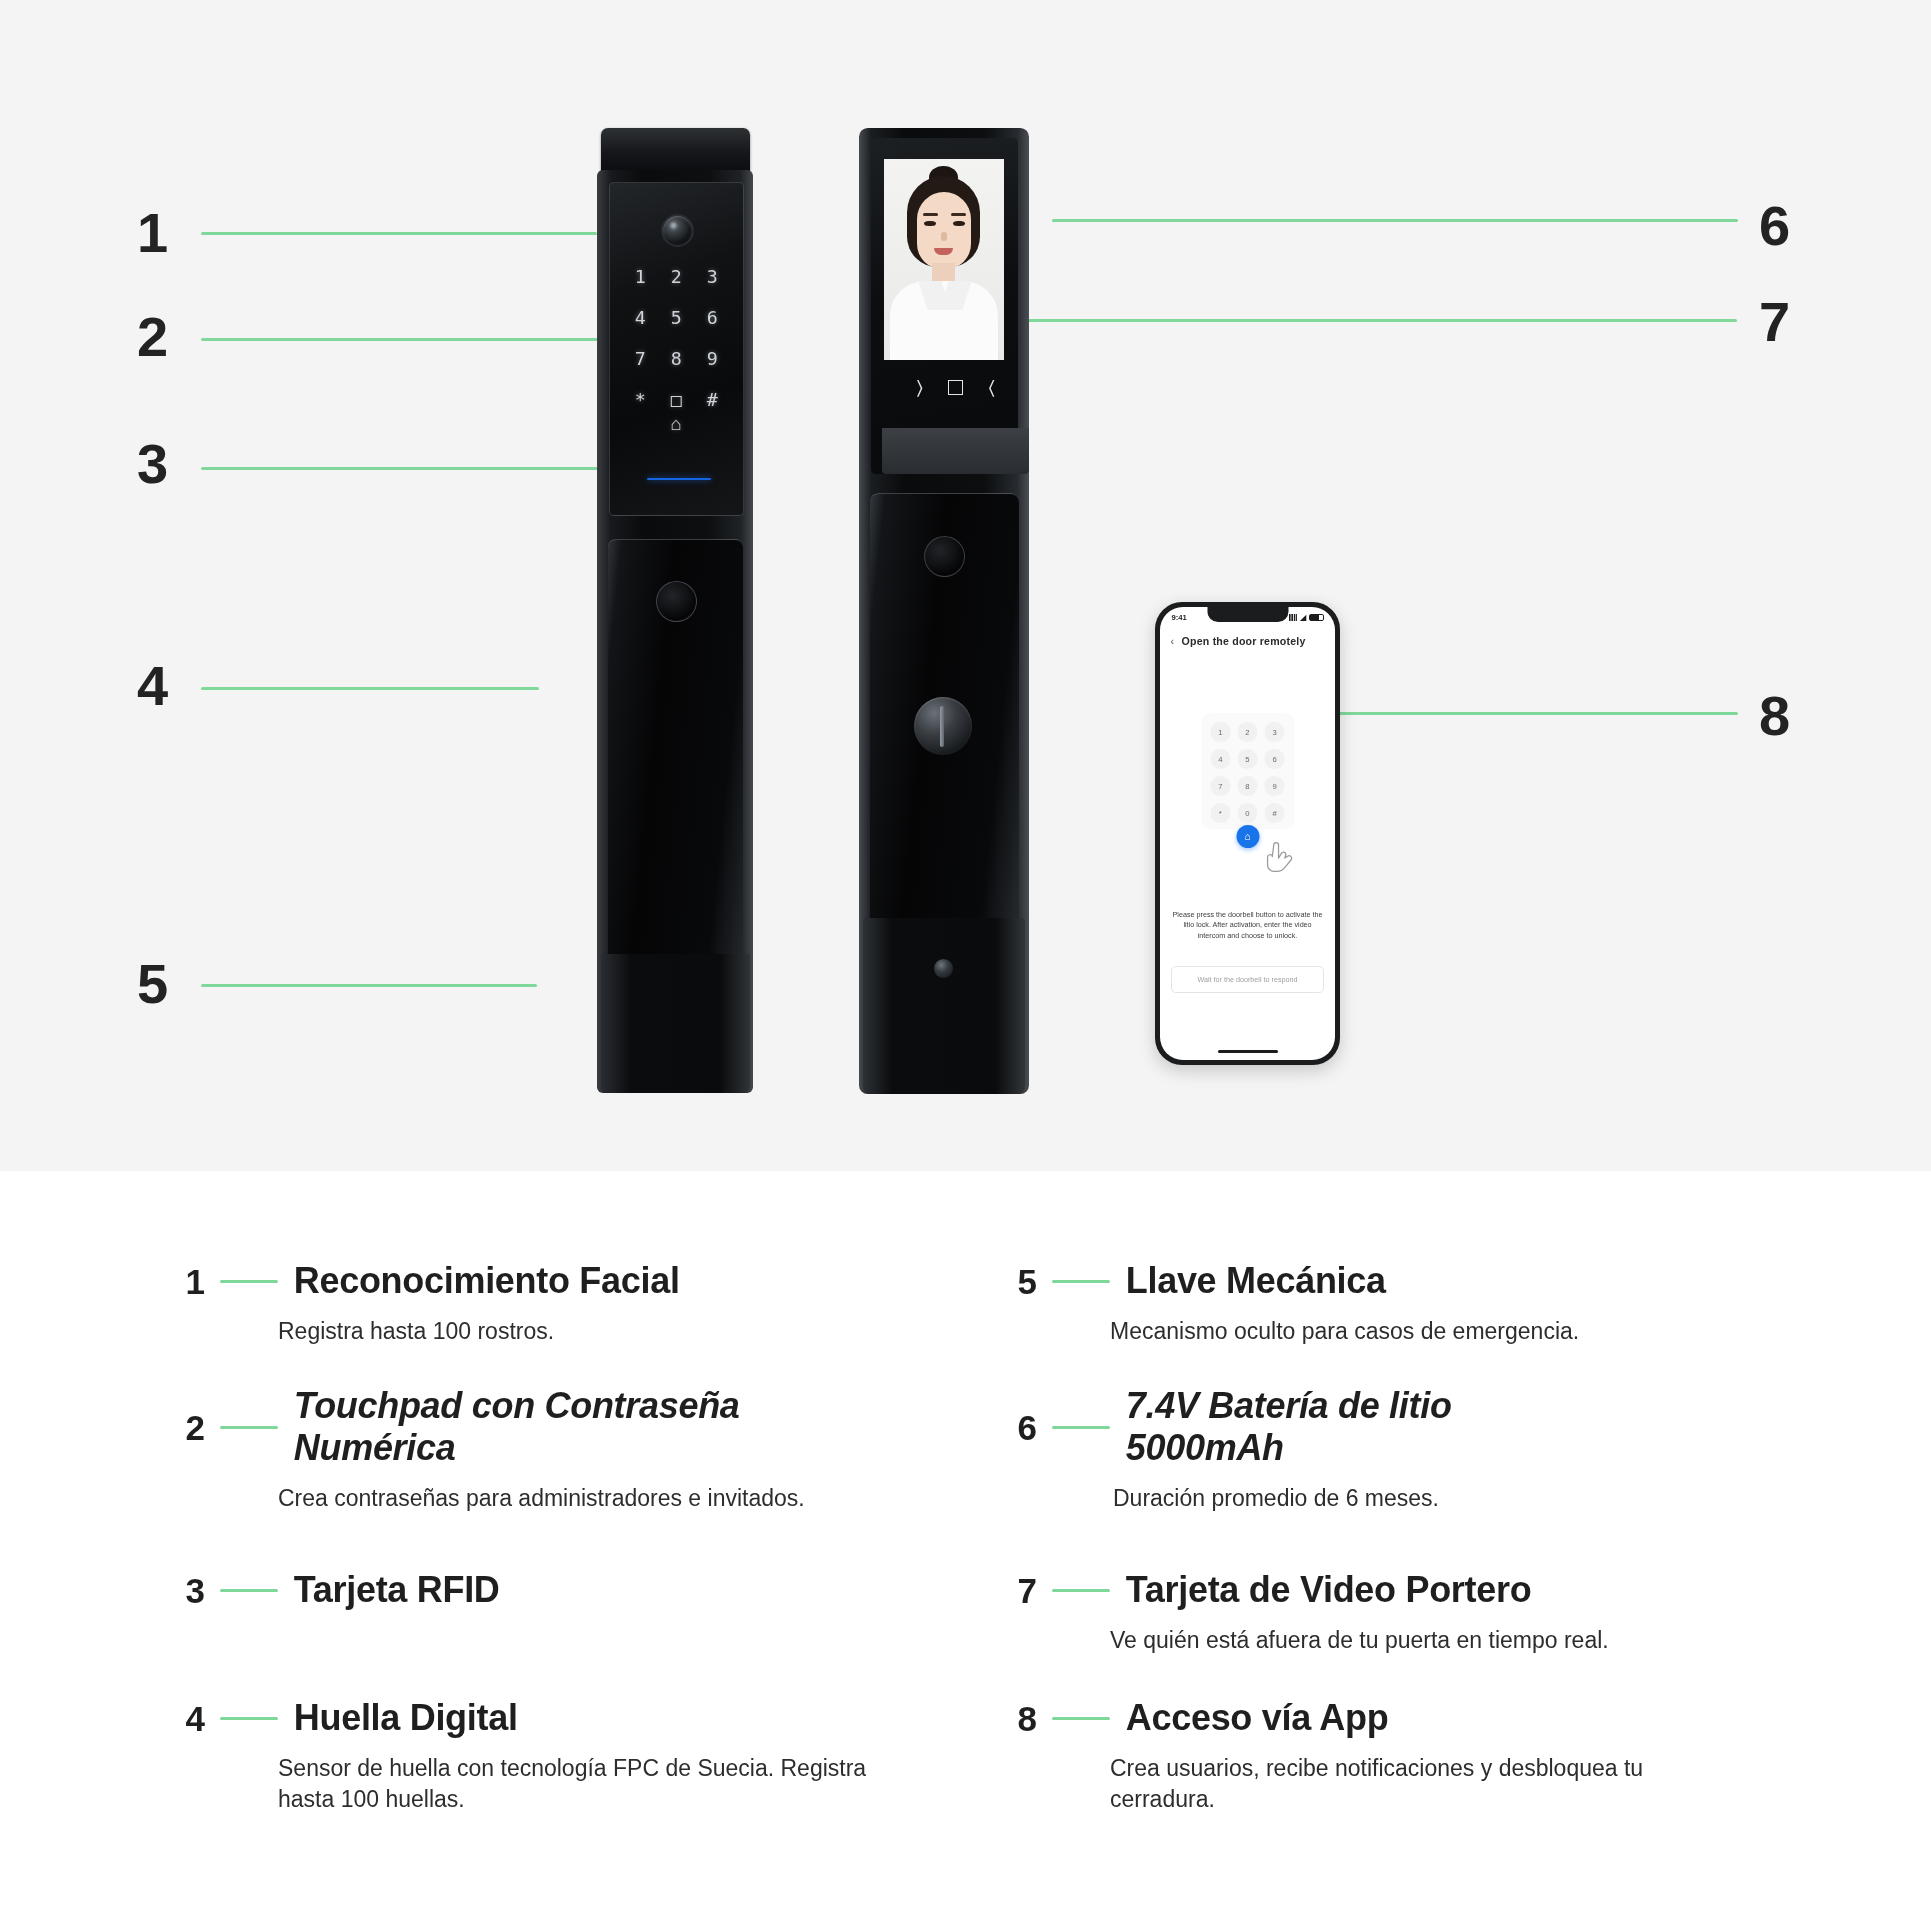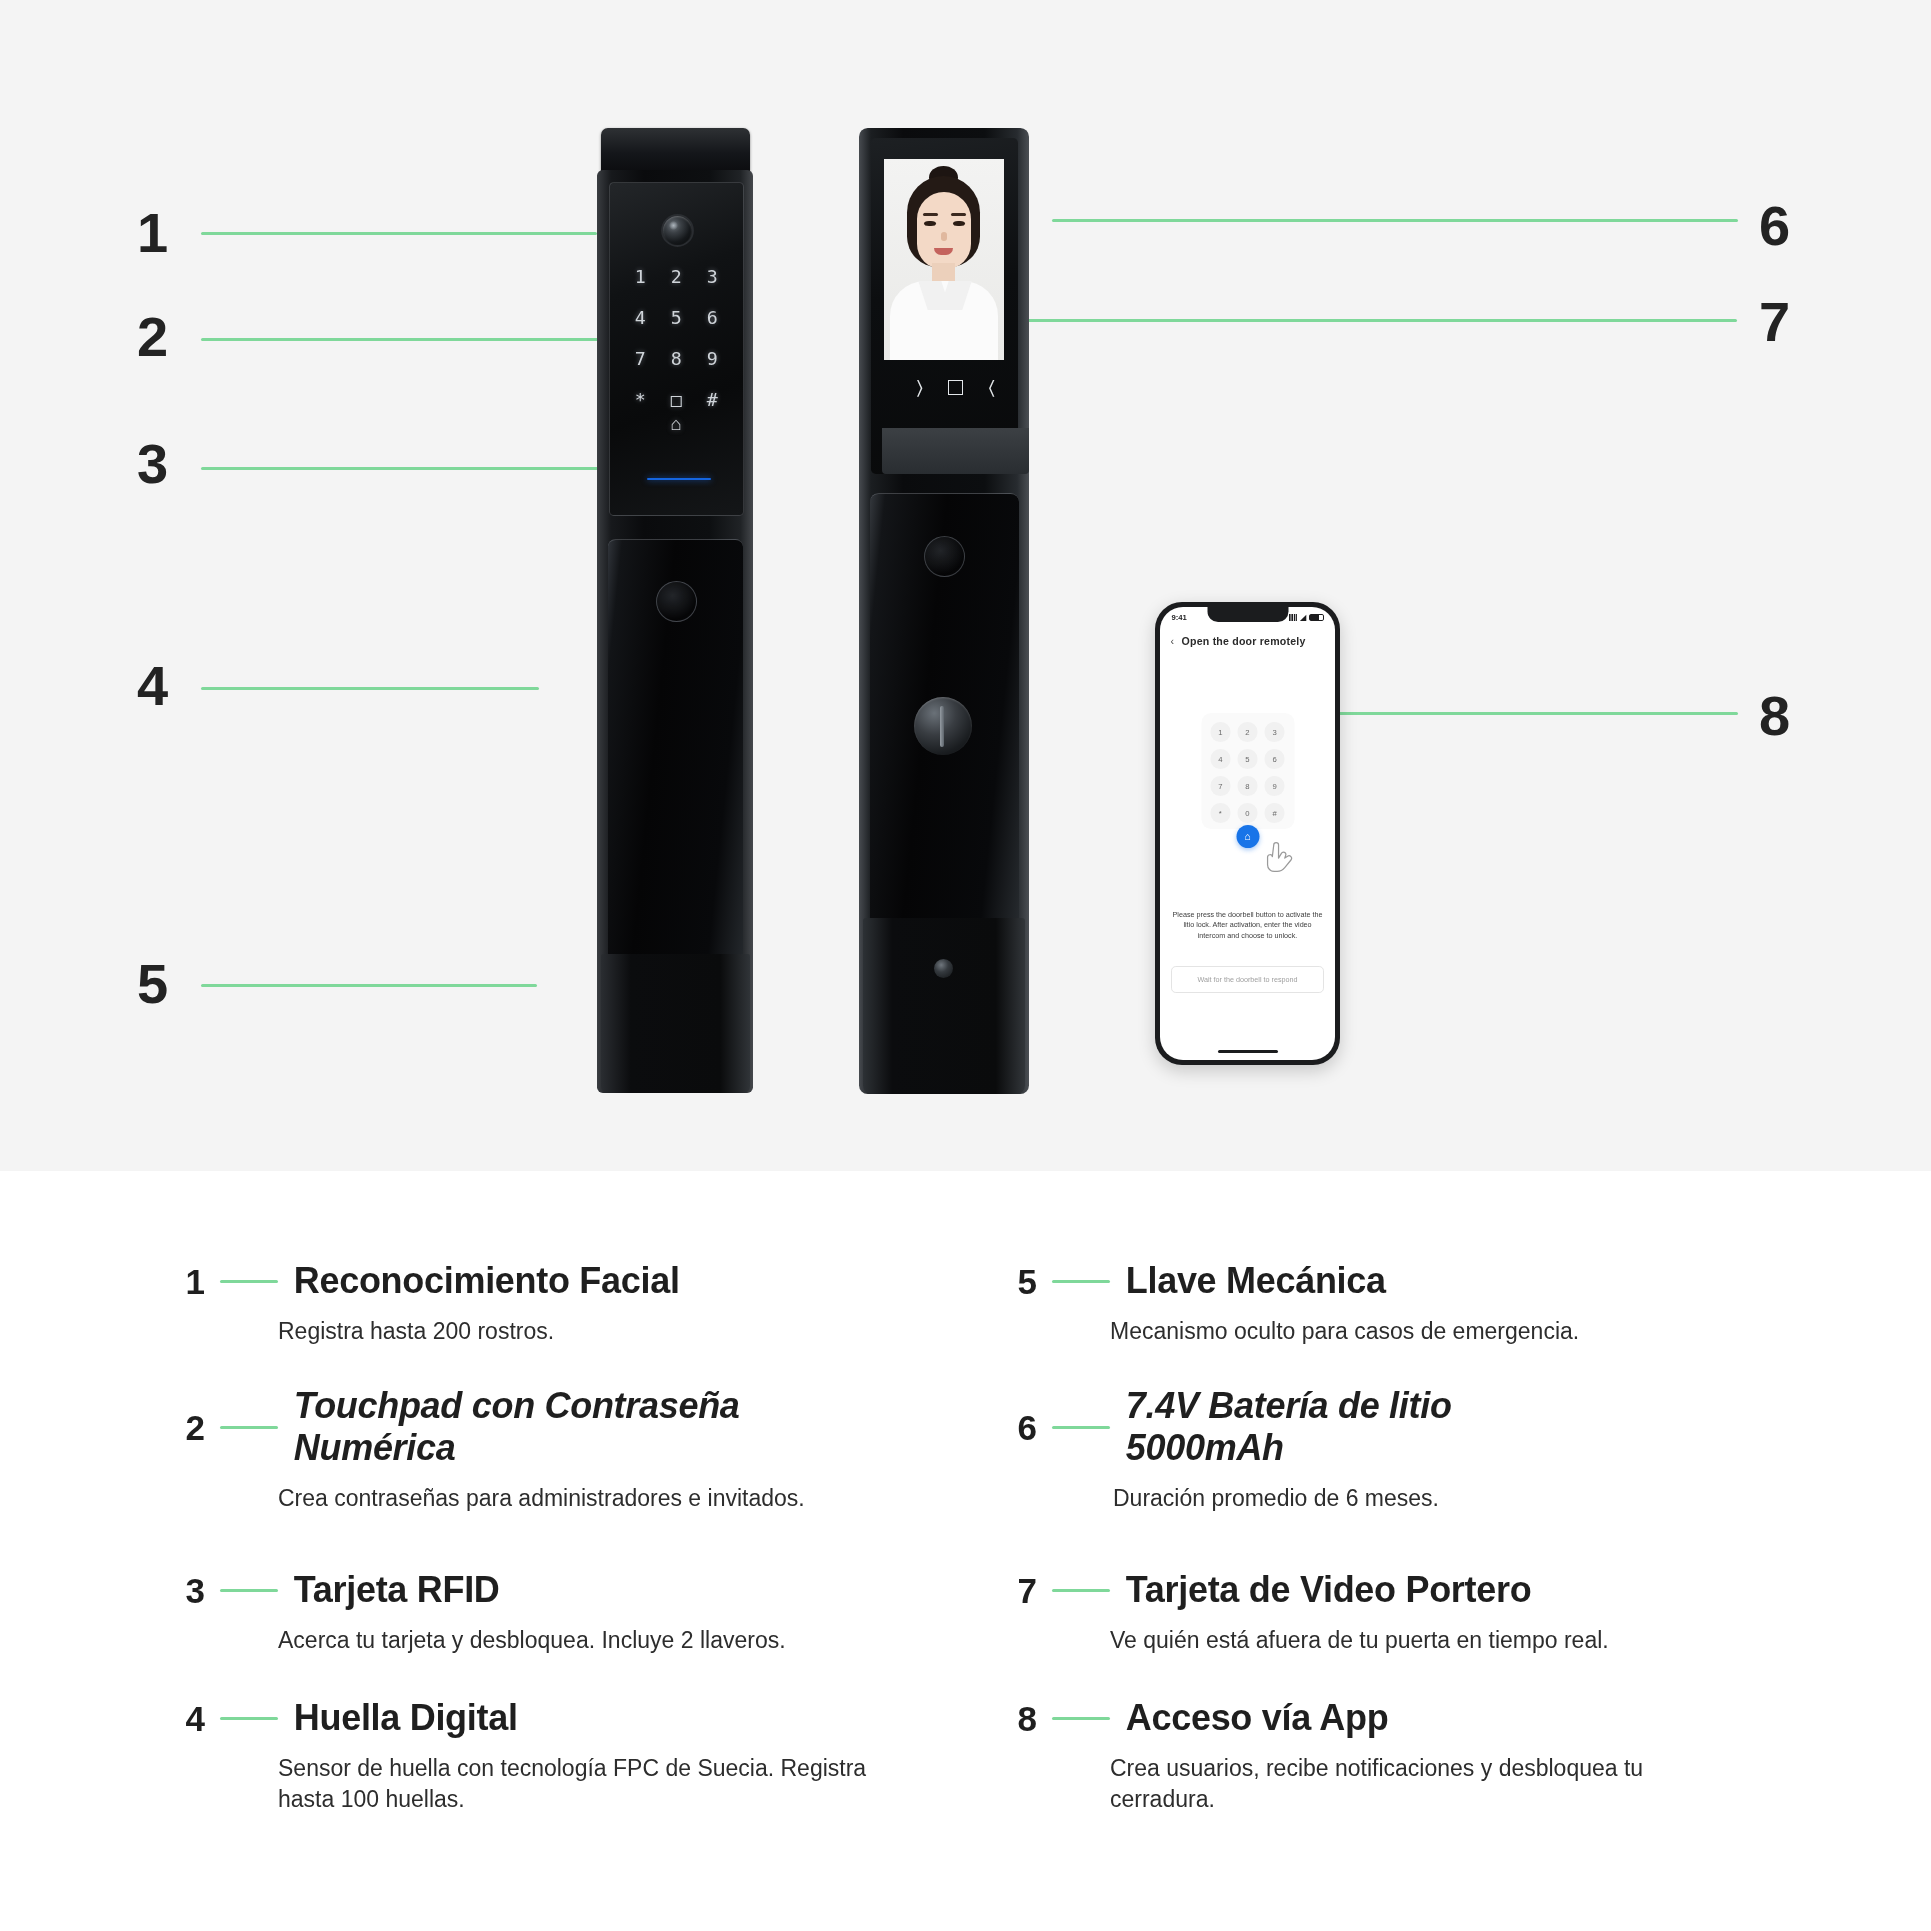--- a/index.html
+++ b/index.html
@@ -407,39 +407,38 @@
 <div class="legend">
 
   <div class="legend-col left">
 
     <div class="legend-item" style="top:89px;left:0;width:734px;">
       <div class="li-head">
         <div class="li-num">1</div>
         <div class="li-dash" style="width:58px;"></div>
         <div class="li-title">Reconocimiento Facial</div>
       </div>
-      <div class="li-desc" style="margin-left:106px;margin-top:13.5px;">Registra hasta 200 rostros.</div>
+      <div class="li-desc" style="margin-left:106px;margin-top:13.5px;">Registra hasta 100 rostros.</div>
     </div>
 
     <div class="legend-item" style="top:214px;left:0;width:676px;">
       <div class="li-head">
         <div class="li-num">2</div>
         <div class="li-dash" style="width:58px;"></div>
         <div class="li-title" style="max-width:454px;font-style:italic;">Touchpad con Contraseña Numérica</div>
       </div>
       <div class="li-desc" style="margin-left:106px;margin-top:13.5px;">Crea contraseñas para administradores e invitados.</div>
     </div>
 
     <div class="legend-item" style="top:398px;left:0;width:734px;">
       <div class="li-head">
         <div class="li-num">3</div>
         <div class="li-dash" style="width:58px;"></div>
         <div class="li-title">Tarjeta RFID</div>
       </div>
-      <div class="li-desc" style="margin-left:106px;margin-top:13.5px;">Acerca tu tarjeta y desbloquea. Incluye 2 llaveros.</div>
     </div>
 
     <div class="legend-item" style="top:526px;left:0;width:734px;">
       <div class="li-head">
         <div class="li-num">4</div>
         <div class="li-dash" style="width:58px;"></div>
         <div class="li-title">Huella Digital</div>
       </div>
       <div class="li-desc" style="margin-left:106px;margin-top:13.5px;max-width:599px;">Sensor de huella con tecnología FPC de Suecia. Registra hasta 100 huellas.</div>
     </div>

